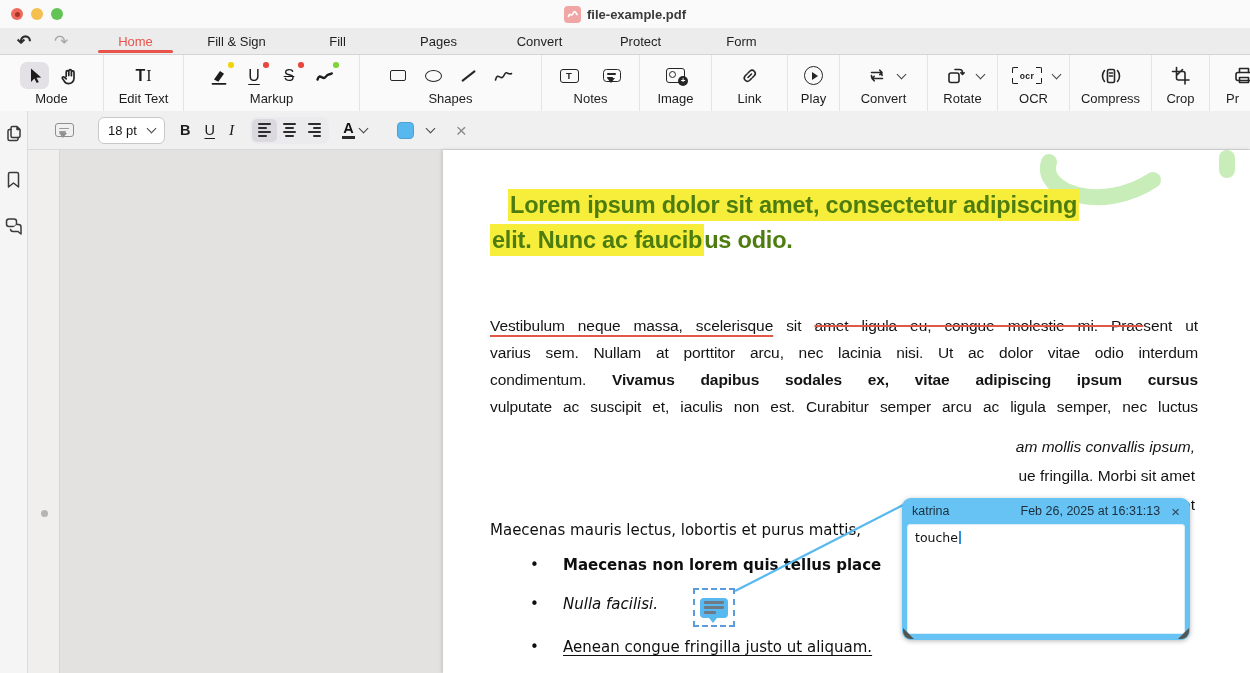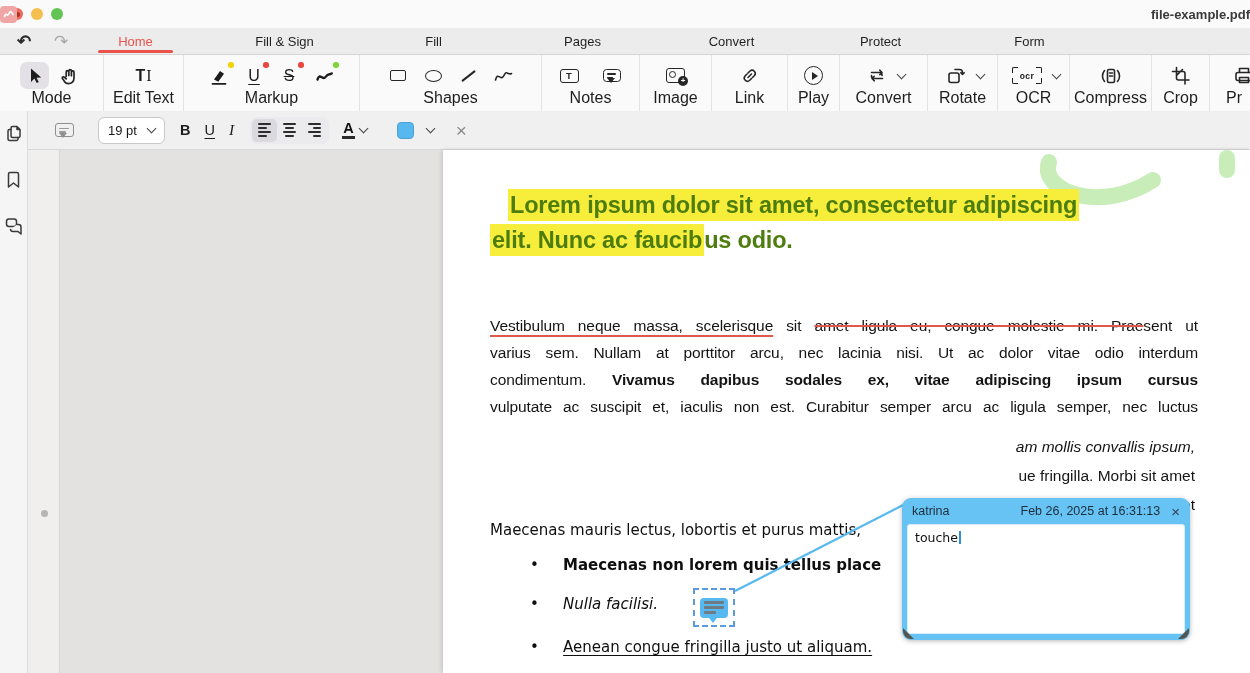--- a/index.html
+++ b/index.html
@@ -8,42 +8,42 @@
           font-family:"Liberation Sans",sans-serif;-webkit-font-smoothing:antialiased;}
 
   
   .titlebar{position:absolute;top:0;left:0;right:0;height:28px;background:#fbfafa;}
   .lights{position:absolute;left:11px;top:8px;display:flex;gap:8px;}
   .light{width:12px;height:12px;border-radius:50%;}
   .l-red{background:#ee6a5f;position:relative;}
   .l-red::after{content:"";position:absolute;inset:3.5px;border-radius:50%;background:#a93427;}
   .l-yellow{background:#f5bf4f;}
   .l-green{background:#61c454;}
-  .title{position:absolute;inset:0;display:flex;align-items:center;justify-content:space-between;gap:6px;
+  .title{position:absolute;inset:0;display:flex;align-items:center;justify-content:center;gap:6px;
          font-size:13px;font-weight:700;color:#3a3a3a;}
   .pdficon{width:17px;height:17px;border-radius:4px;background:#f0a6a4;display:flex;align-items:center;justify-content:center;}
 
   
   .tabbar{position:absolute;top:28px;left:0;right:0;height:27px;background:#ececec;
           border-bottom:1px solid #d5d5d5;}
   .histbtn{position:absolute;top:2px;font-size:17px;line-height:23px;}
   .undo{left:17px;color:#2c2c2c;font-weight:700;}
   .redo{left:54px;color:#a6a6a6;}
-  .tabs{position:absolute;left:85px;top:0;height:26px;display:flex;gap:48px;}
+  .tabs{position:absolute;left:85px;top:0;height:26px;display:flex;}
   .tab{width:101px;display:flex;align-items:center;justify-content:center;font-size:13px;color:#1f1f1f;position:relative;cursor:default;}
   .tab.active{color:var(--accent);}
   .tab.active::after{content:"";position:absolute;left:13px;right:13px;bottom:1px;height:3px;border-radius:2px;background:var(--accent);}
 
   
   .ribbon{position:absolute;top:55px;left:0;width:1272px;height:56px;background:#fafafa;display:flex;}
   .rgroup{border-right:1px solid #e4e4e4;display:flex;flex-direction:column;align-items:center;
           justify-content:space-between;padding:7px 0 5px;}
   .rgroup.print{align-items:flex-start;padding-left:16px;border-right:none;}
   .ricons{display:flex;align-items:center;}
-  .rlabel{font-size:16px;color:#1d1d1f;}
+  .rlabel{font-size:13px;color:#1d1d1f;}
   .tool{width:29px;height:27px;display:flex;align-items:center;justify-content:center;position:relative;margin:0 3px;}
   .tool.sel{background:#e4e1e6;border-radius:7px;}
   .dot{position:absolute;top:0;right:0;width:5.5px;height:5.5px;border-radius:50%;}
   .oshape{border:1.7px solid #262626;}
   .lineshape{width:17px;height:1.8px;background:#262626;transform:rotate(-38deg);border-radius:1px;}
   .chev{width:7px;height:7px;border-right:1.7px solid #444;border-bottom:1.7px solid #444;
         transform:rotate(45deg);margin:-3px 0 0 6px;flex:none;}
   .ticon{font-size:16px;color:#1c1c1c;}
   .ocrbox{position:relative;width:30px;height:17px;display:flex;align-items:center;justify-content:center;
           font-size:8.5px;font-weight:700;letter-spacing:.5px;color:#1c1c1c;}
@@ -389,21 +389,21 @@
     </div>
   </div>
 
   <div class="fbar">
     <span class="noteicon">
         <i style="width:10px"></i>
         <i style="width:7px"></i>
       </span>
 
     <div class="select sizebox">
-      <span>19 pt</span>
+      <span>18 pt</span>
       <span class="chev"></span>
     </div>
 
 
     <span class="fbtn fb-b">B</span>
     <span class="fbtn fb-u">U</span>
     <span class="fbtn fb-i">I</span>
 
     <div class="aligngroup">
       <div class="alignbtn sel">

